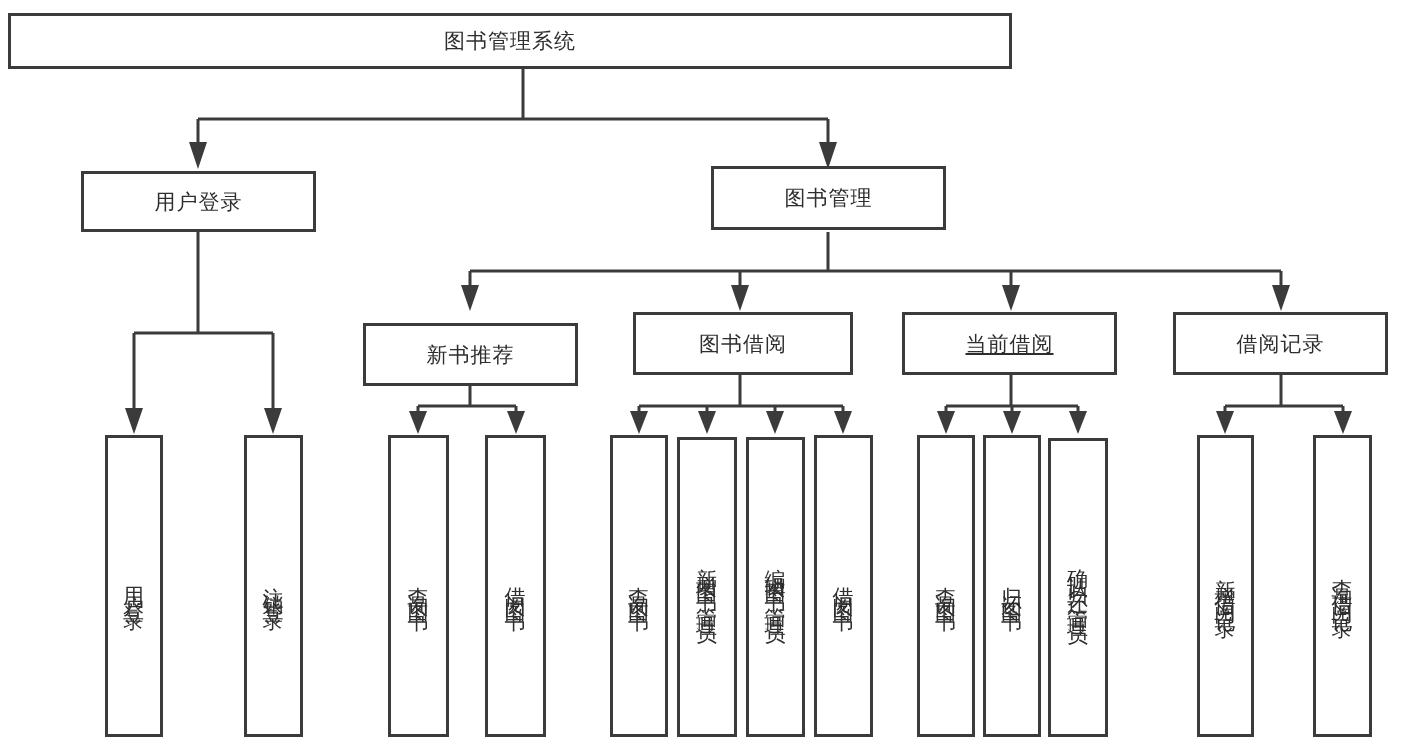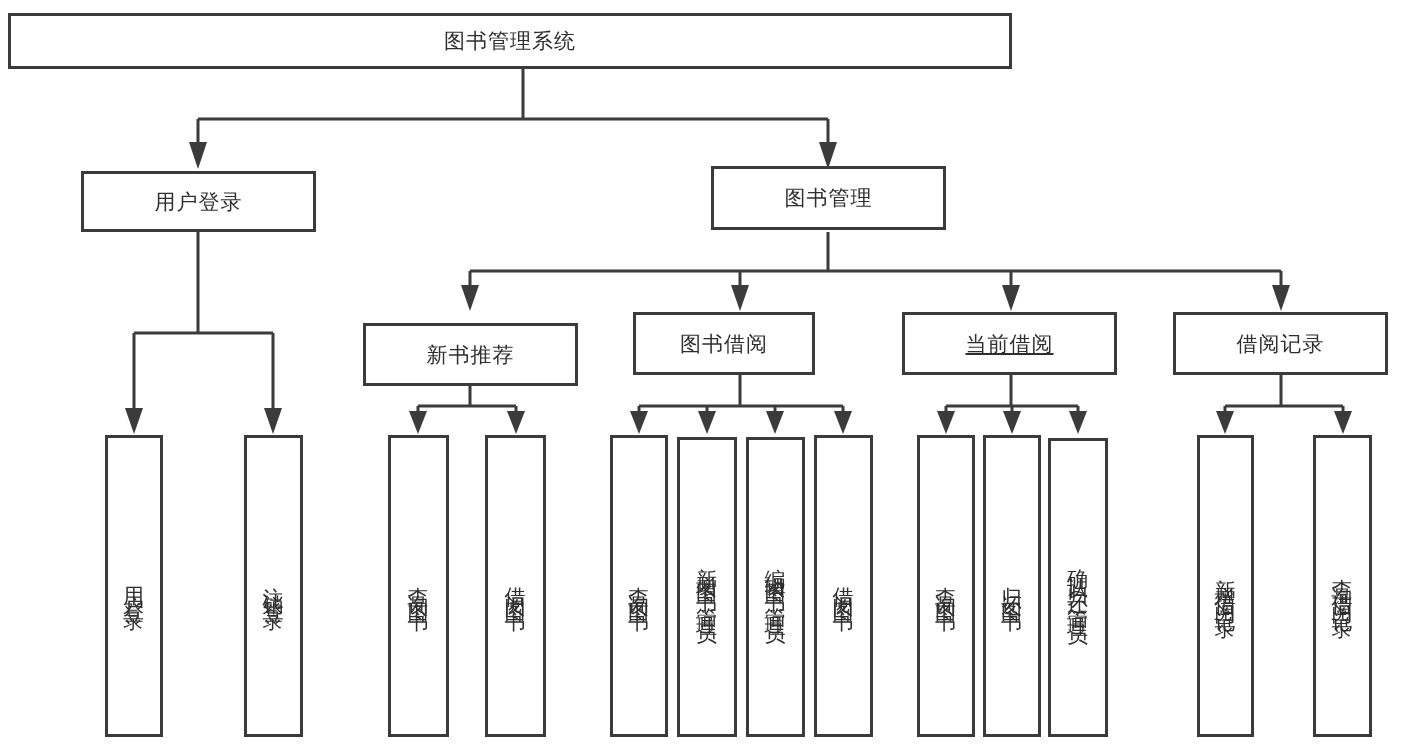--- a/index.html
+++ b/index.html
@@ -75,21 +75,21 @@
       <polygon points="1334,411 1352,411 1343,434"></polygon>
     </g>
   </svg>
 
   <div class="node" style="left:8px;top:13px;width:1004px;height:56px;">图书管理系统</div>
 
   <div class="node" style="left:81px;top:171px;width:235px;height:61px;">用户登录</div>
   <div class="node" style="left:711px;top:166px;width:235px;height:64px;">图书管理</div>
 
   <div class="node" style="left:363px;top:312px;width:215px;height:63px;margin-top:11px;">新书推荐</div>
-  <div class="node" style="left:633px;top:312px;width:182px;height:63px;">图书借阅</div>
+  <div class="node" style="left:633px;top:312px;width:220px;height:63px;">图书借阅</div>
   <div class="node" style="left:902px;top:312px;width:215px;height:63px;text-decoration:underline;">当前借阅</div>
   <div class="node" style="left:1173px;top:312px;width:215px;height:63px;">借阅记录</div>
 
   <div class="node vnode" style="left:105px;top:435px;width:58px;height:302px;">用户登录</div>
   <div class="node vnode" style="left:244px;top:435px;width:59px;height:302px;">注销登录</div>
 
   <div class="node vnode" style="left:388px;top:435px;width:61px;height:302px;">查询图书</div>
   <div class="node vnode" style="left:485px;top:435px;width:61px;height:302px;">借阅图书</div>
 
   <div class="node vnode" style="left:610px;top:435px;width:58px;height:302px;">查询图书</div>

